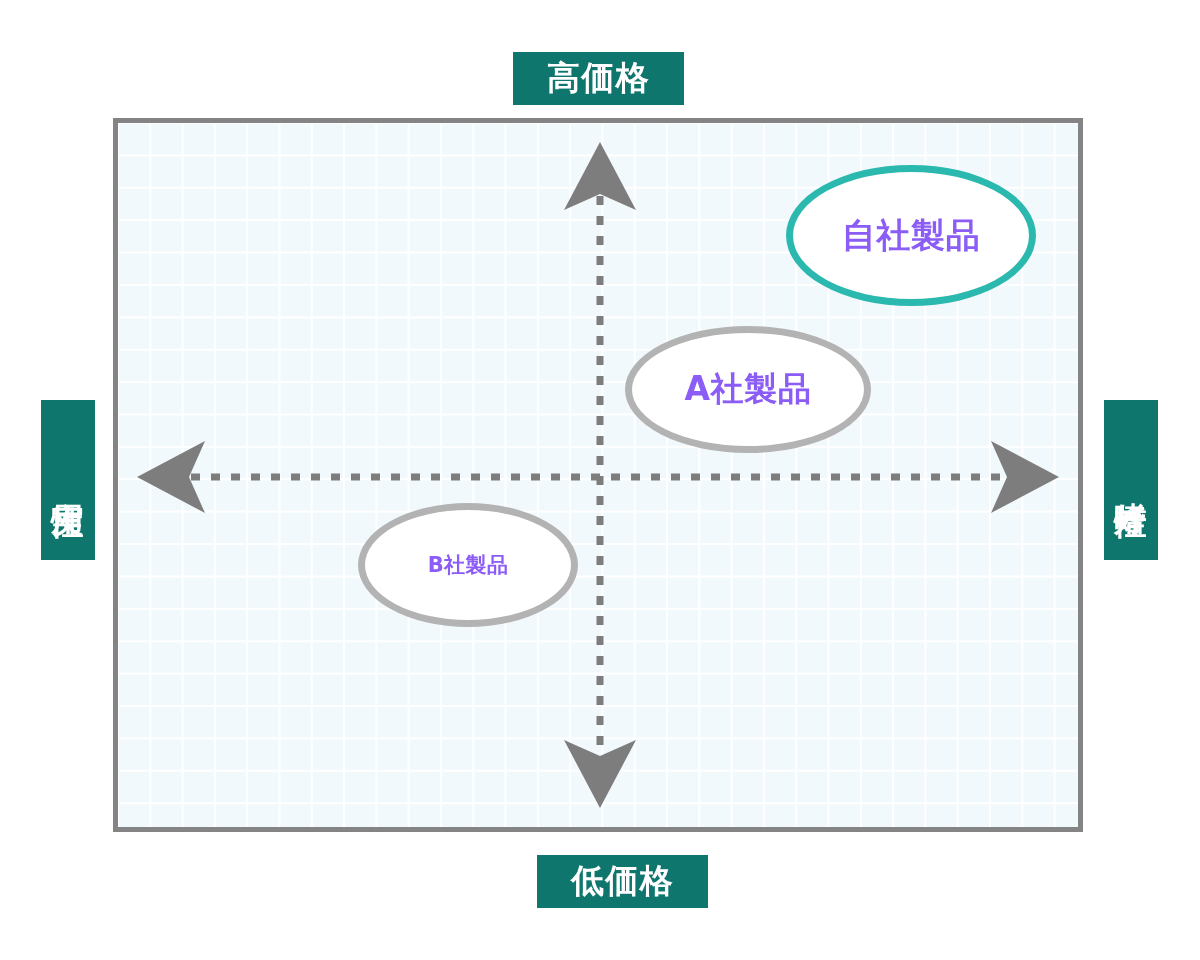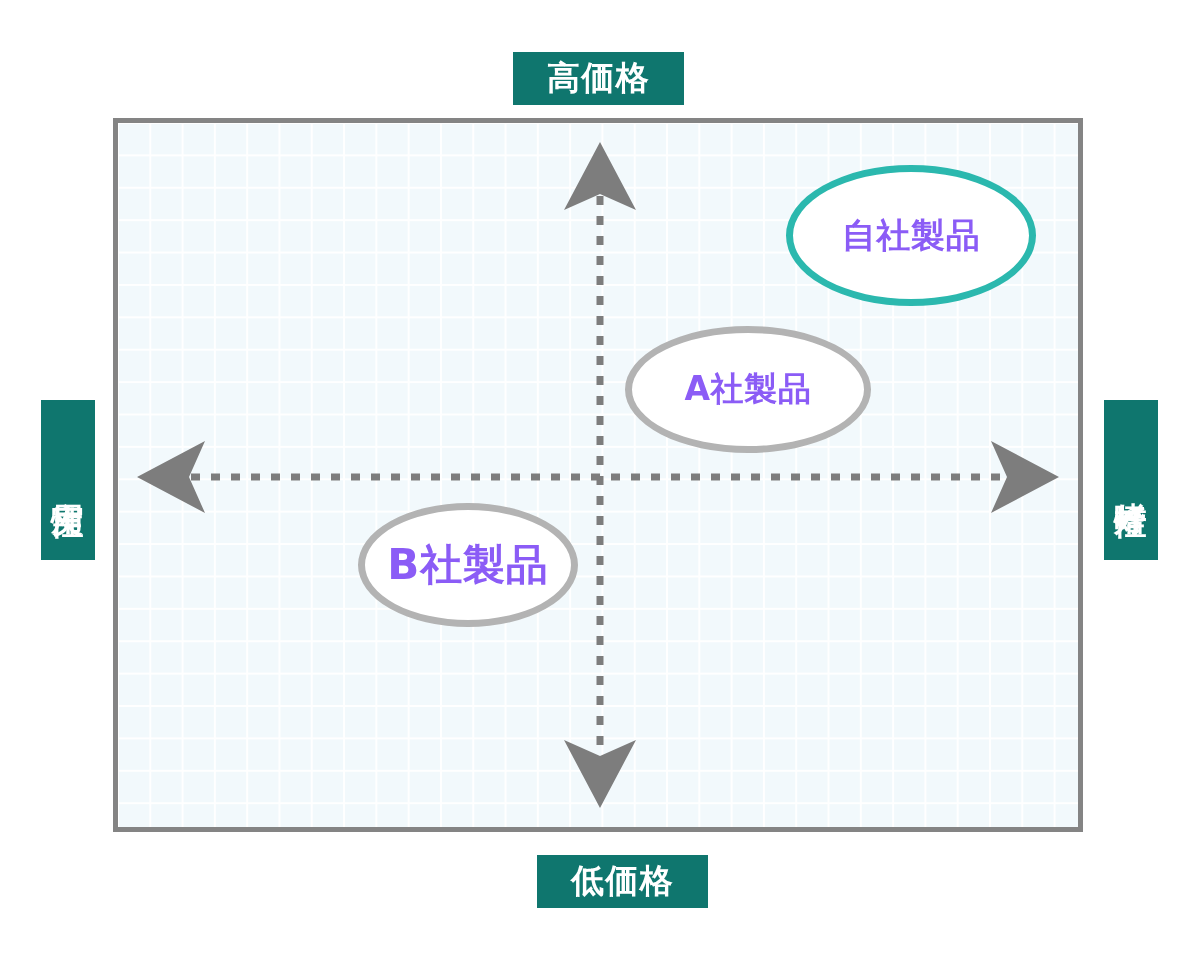--- a/index.html
+++ b/index.html
@@ -94,21 +94,21 @@
   }
   .bubble-c .bubble-label { font-size: 33px; }
 
   .bubble-b {
     left: 358px;
     top: 503px;
     width: 220px;
     height: 124px;
     border: 7px solid #b3b3b3;
   }
-  .bubble-b .bubble-label { font-size: 42px; }
+  .bubble-b .bubble-label { font-size: 21px; }
 
   
   .axis-label {
     position: absolute;
     background: #0f766e;
     color: #ffffff;
     font-weight: 700;
     display: flex;
     align-items: center;
     justify-content: center;

